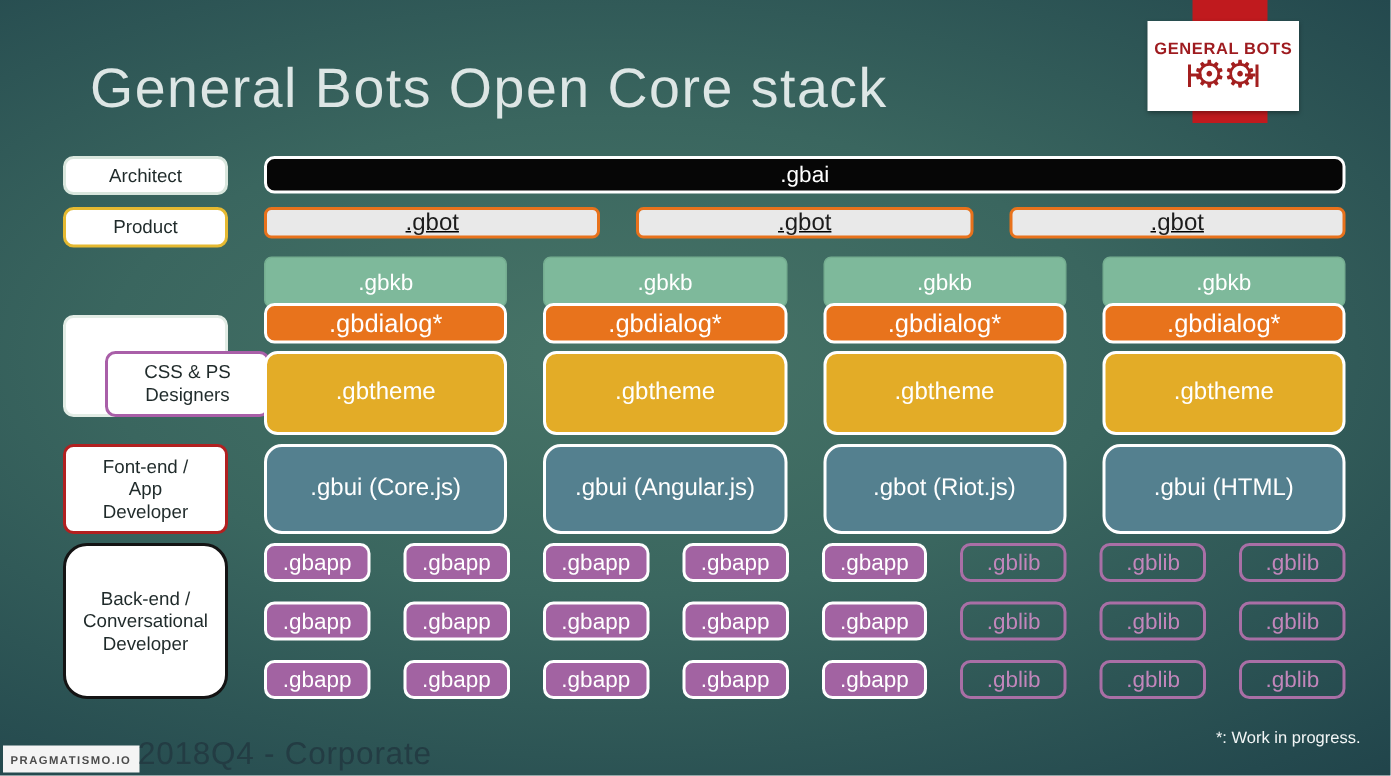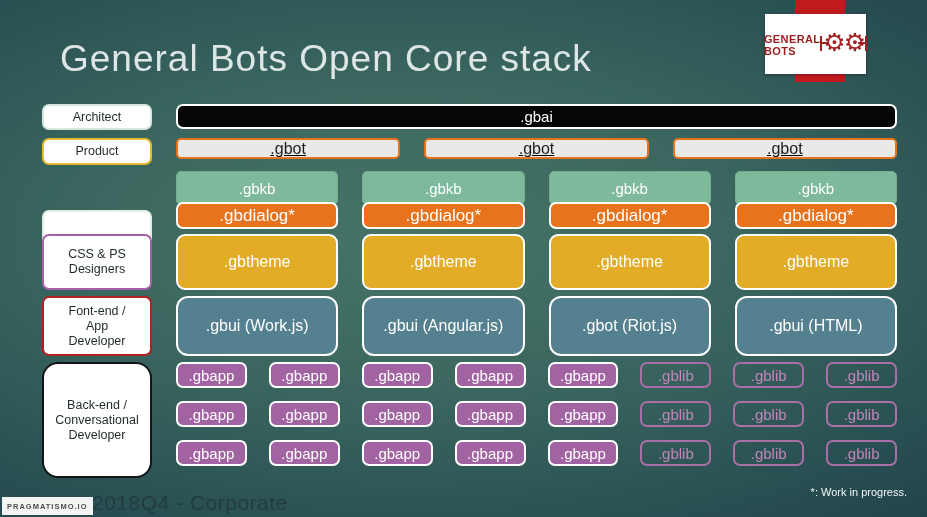--- a/index.html
+++ b/index.html
@@ -25,21 +25,21 @@
   }
 
   
   .logo-ribbon{
     position:absolute; left:795px; top:0; width:50px; height:82px;
     background:#c01a1e;
   }
   .logo-card{
     position:absolute; left:765px; top:14px; width:101px; height:60px;
     background:#ffffff; box-shadow:0 1px 3px rgba(0,0,0,0.35);
-    display:flex; flex-direction:row; align-items:center; justify-content:center;
+    display:flex; flex-direction:column; align-items:center; justify-content:center;
   }
   .logo-text{
     font-size:11px; font-weight:bold; letter-spacing:0.4px;
     color:#9e1b1f; margin-top:2px;
   }
   .logo-gears{
     display:flex; align-items:center; justify-content:center; margin-top:-2px;
   }
   .gear-glyphs{
     font-family:"DejaVu Sans", sans-serif;
@@ -53,23 +53,23 @@
   
   .rowlabel{
     position:absolute; left:42px; width:110px;
     background:#ffffff; color:#1f2a2a;
     display:flex; align-items:center; justify-content:center; text-align:center;
     font-size:12.5px; line-height:1.2; border-radius:7px; padding:2px 22px;
   }
   .lab-architect{ top:104px; height:26px; border:2px solid #d9e6dd; }
   .lab-product  { top:138px; height:27px; border:2px solid #e5b931; }
   .lab-enduser  { top:171px; height:68px; border:2px solid #e2ece5;margin-top:39px; }
-  .lab-css      { top:234px; height:56px; border:2px solid #a95fa8; }
+  .lab-css      { top:234px; height:44px; border:2px solid #a95fa8;margin-left:28px; }
   .lab-frontend { top:296px; height:60px; border:2px solid #b22020; }
-  .lab-backend  { top:362px; height:116px; border:2px solid #141414; border-radius:16px; }
+  .lab-backend  { top:362px; height:104px; border:2px solid #141414; border-radius:16px; }
 
   
   .row{
     position:absolute; left:160px; width:737px;
     display:flex; gap:8px;
   }
   .row-apps{ gap:6px; }
   .btn{
     flex:1; display:flex; align-items:center; justify-content:center;
     color:#ffffff; border-radius:6px; white-space:nowrap;margin-left:16px;
@@ -158,21 +158,21 @@
   </div>
 
   <div class="row r-gbtheme">
     <div class="btn gbtheme">.gbtheme</div>
     <div class="btn gbtheme">.gbtheme</div>
     <div class="btn gbtheme">.gbtheme</div>
     <div class="btn gbtheme">.gbtheme</div>
   </div>
 
   <div class="row r-gbui">
-    <div class="btn gbui">.gbui (Work.js)</div>
+    <div class="btn gbui">.gbui (Core.js)</div>
     <div class="btn gbui">.gbui (Angular.js)</div>
     <div class="btn gbui">.gbot (Riot.js)</div>
     <div class="btn gbui">.gbui (HTML)</div>
   </div>
 
   <div class="row row-apps r-apps1">
     <div class="btn gbapp">.gbapp</div>
     <div class="btn gbapp">.gbapp</div>
     <div class="btn gbapp">.gbapp</div>
     <div class="btn gbapp">.gbapp</div>

